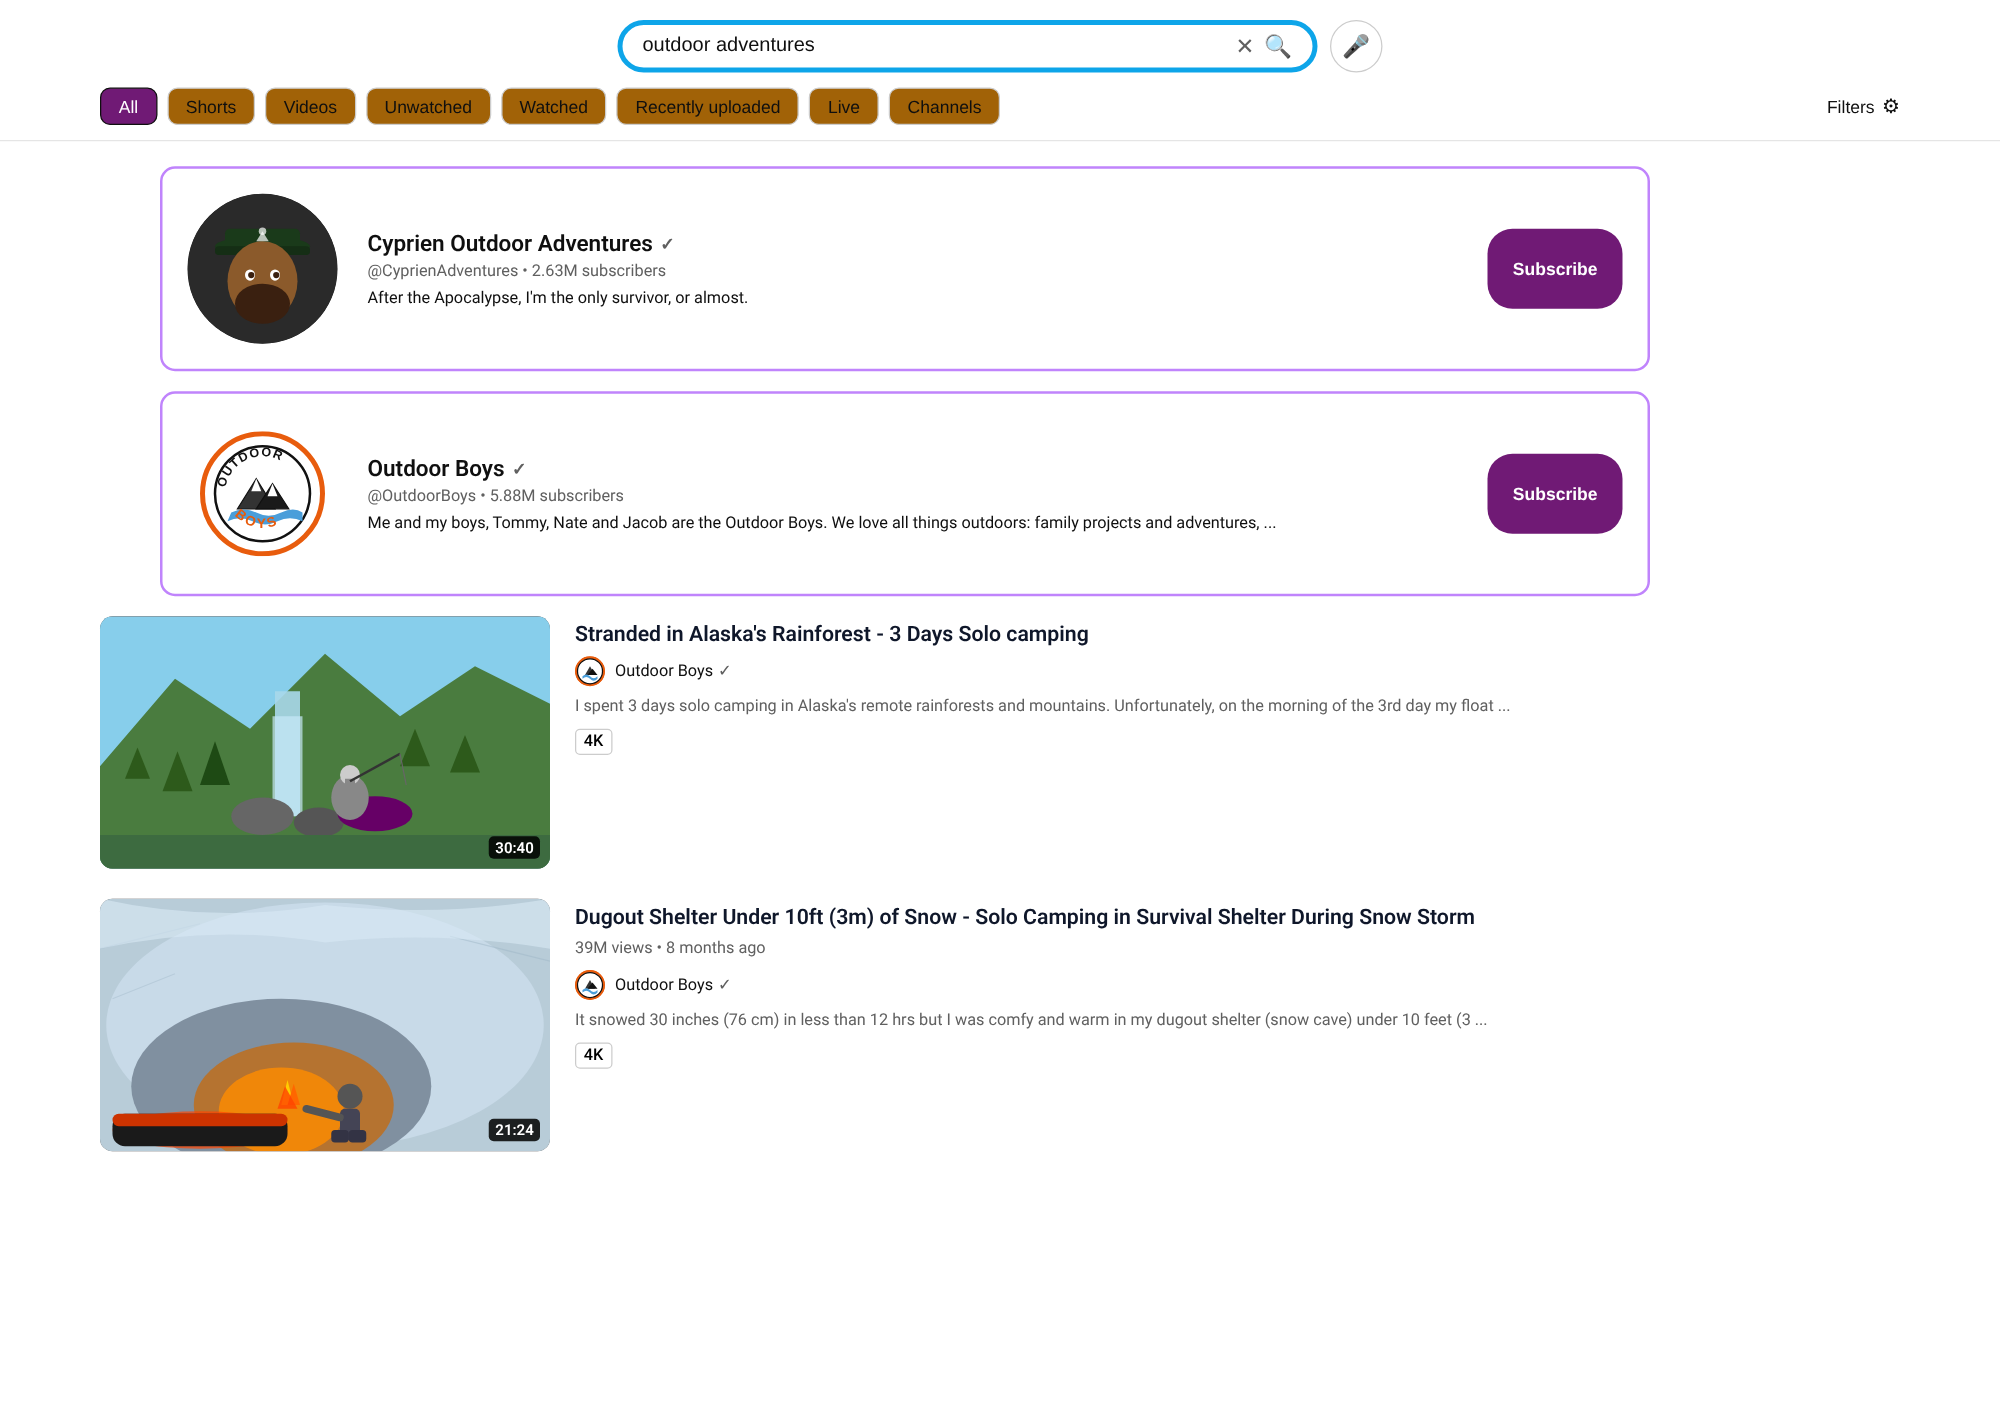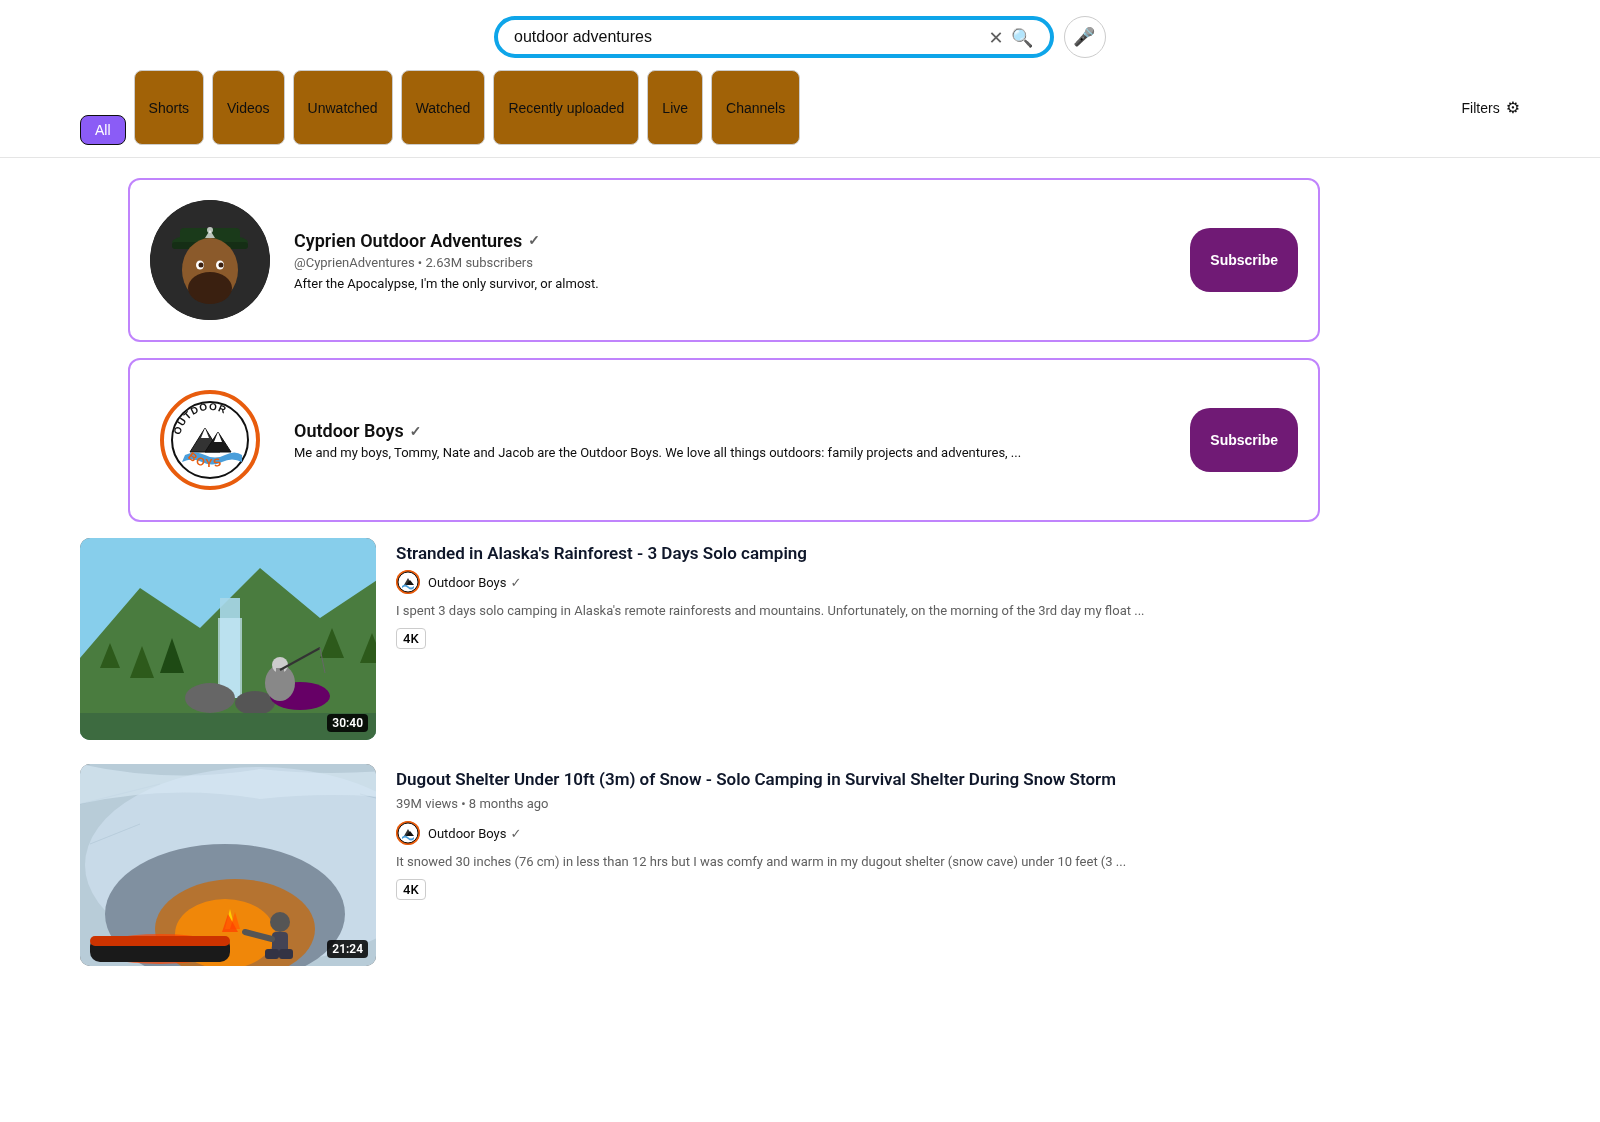--- a/index.html
+++ b/index.html
@@ -71,24 +71,23 @@
       border-radius: 8px;
       border: 1px solid #ccc;
       cursor: pointer;
       font-size: 14px;
       font-weight: 500;
       background: #a16207;
       color: #0f0f0f;
       white-space: nowrap;
     }
     .filter-tab.active {
-      background: #8b5cf6;
+      background: #701a75;
       color: #fff;
       border-color: #0f0f0f;
-      margin-top: 45px;
     }
     .filter-spacer { flex: 1; }
     .filters-btn {
       display: flex;
       align-items: center;
       gap: 6px;
       cursor: pointer;
       font-size: 14px;
       font-weight: 500;
       color: #0f0f0f;
@@ -169,21 +168,21 @@
       flex-shrink: 0;
     }
 
     
     .video-card {
       display: flex;
       gap: 20px;
       margin-bottom: 24px;
     }
     .video-thumbnail {
-      width: 296px;
+      width: 360px;
       height: 202px;
       border-radius: 10px;
       flex-shrink: 0;
       position: relative;
       overflow: hidden;
       background: #555;
     }
     .video-duration {
       position: absolute;
       bottom: 8px;
@@ -340,20 +339,21 @@
         </text>
 
         <path id="bot-arc" d="M 22,58 A 30,30 0 0,0 78,58" fill="none"></path>
         <text font-family="Arial" font-size="11" font-weight="900" fill="#e85c0d" letter-spacing="2">
           <textPath href="#bot-arc" startOffset="15%">BOYS</textPath>
         </text>
       </svg>
     </div>
         <div class="channel-info">
           <div class="channel-name">Outdoor Boys<span class="verified-icon">✓</span></div>
+          <div class="channel-meta">@OutdoorBoys • 5.88M subscribers</div>
           <div class="channel-desc">Me and my boys, Tommy, Nate and Jacob are the Outdoor Boys. We love all things outdoors: family projects and adventures, ...</div>
         </div>
         <button class="subscribe-btn">Subscribe</button>
       </div>
     </div>
 
   <div id="videos-container">
       <div class="video-card">
         <div class="video-thumbnail">
       <svg width="360" height="202" viewBox="0 0 360 202">

